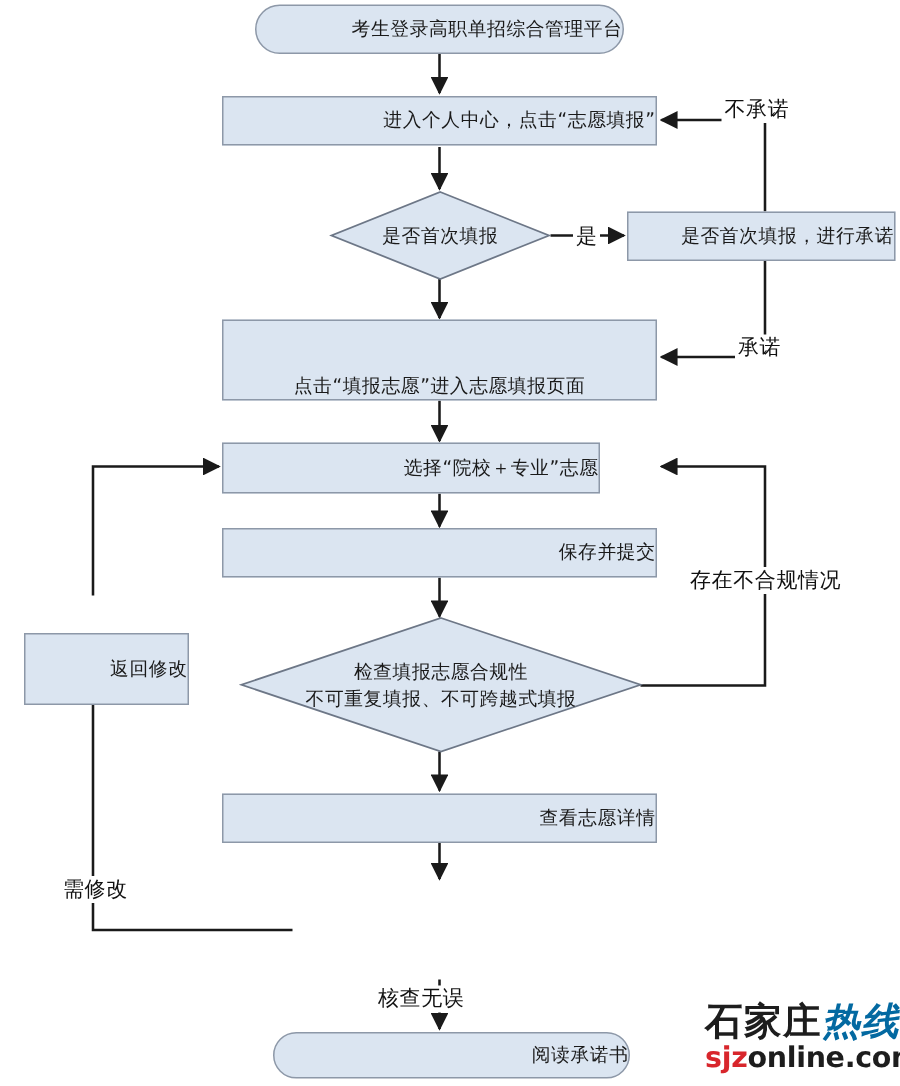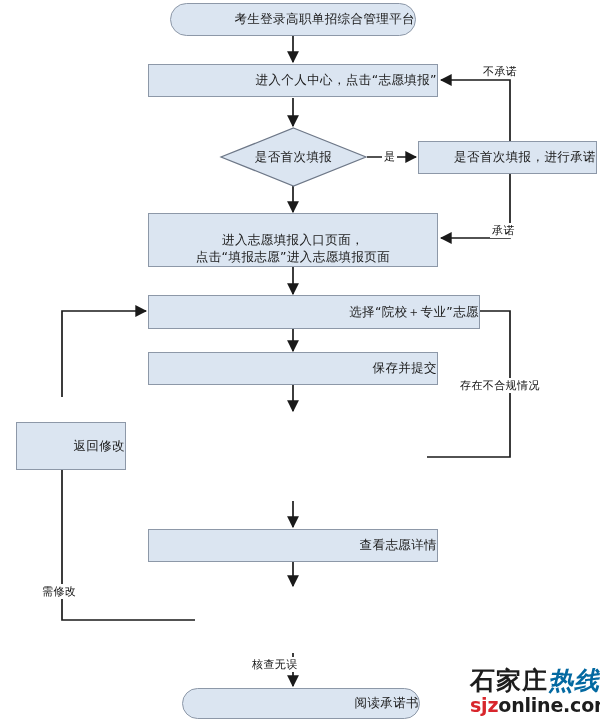--- a/index.html
+++ b/index.html
@@ -68,21 +68,21 @@
     justify-content: center;
     text-align: center;
     font-size: 12.5px;
     line-height: 1.4;
     letter-spacing: 0.4px;
     color: #1a1a1a;
     z-index: 3;
   }
   .edge-label {
     position: absolute;
-    font-size: 11px;
+    font-size: 14px;
     letter-spacing: 0.4px;
     color: #111;
     background: #ffffff;
     padding: 0 2px;
     white-space: nowrap;
     z-index: 4;
   }
   .wm {
     position: absolute;
     z-index: 6;
@@ -168,32 +168,40 @@
       <polygon points="72.5,0 145,29 72.5,58 0,29" fill="#dbe5f1" stroke="#6d7787" stroke-width="1.2"></polygon>
     </svg>
     <div class="dec-label">是否首次填报</div>
   </div>
 
   <div class="node proc" style="left:418px; top:141px; width:179px; height:33px;">
     <span>是否首次填报，进行承诺</span>
   </div>
 
   <div class="node proc" style="left:148px; top:213px; width:290px; height:54px; flex-direction:column;">
-    <span>进入志愿填报入口页面，</span>
     <span>点击“填报志愿”进入志愿填报页面</span>
   </div>
 
-  <div class="node proc" style="left:148px; top:295px; width:332px; height:34px;">
+  <div class="node proc" style="left:148px; top:295px; width:252px; height:34px;">
     <span>选择“院校＋专业”志愿</span>
   </div>
 
   <div class="node proc" style="left:148px; top:352px; width:290px; height:33px;">
     <span>保存并提交</span>
   </div>
 
+  <div class="dec-wrap" style="left:161px; top:412px; width:266px; height:89px;">
+    <svg width="266" height="89" viewBox="0 0 266 89" xmlns="http://www.w3.org/2000/svg">
+      <polygon points="133,0 266,44.5 133,89 0,44.5" fill="#dbe5f1" stroke="#6d7787" stroke-width="1.2"></polygon>
+    </svg>
+    <div class="dec-label" style="flex-direction:column;">
+      <span>检查填报志愿合规性</span>
+      <span>不可重复填报、不可跨越式填报</span>
+    </div>
+  </div>
 
   <div class="node proc" style="left:16px; top:398px; width:110px; height:48px;margin-top:24px;">
     <span>返回修改</span>
   </div>
 
   <div class="node proc" style="left:148px; top:529px; width:290px; height:33px;">
     <span>查看志愿详情</span>
   </div>
 
 

